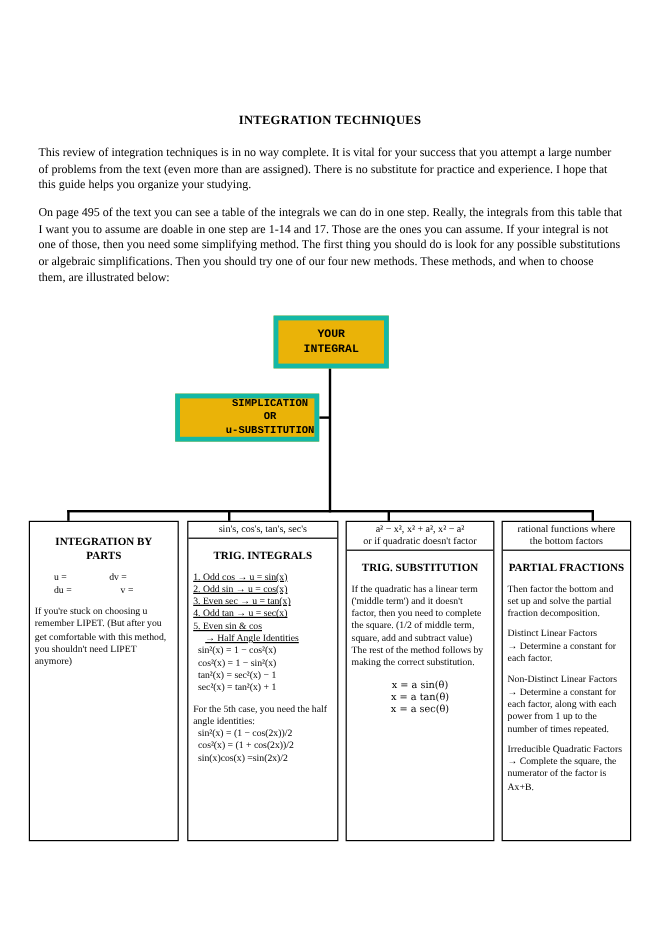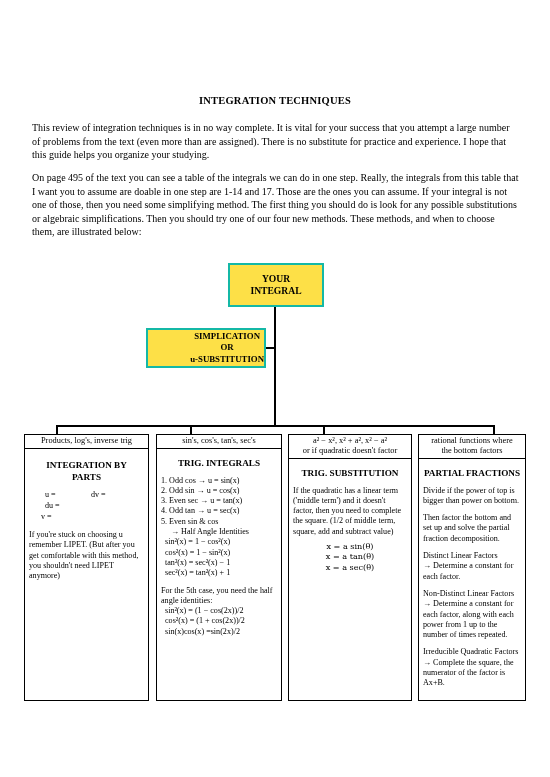--- a/index.html
+++ b/index.html
@@ -38,23 +38,24 @@
     font-size: 10px;
     line-height: 13.6px;
     text-align: left;
   }
   #para1 { top: 121px; }
   #para2 { top: 171px; }
 
   
   .box {
     position: absolute;
-    border: 2px solid #14b8a6;
-    background: #fde047;
+    border: 4px solid #14b8a6;
+    background: #eab308;
     box-sizing: border-box;
+    font-family: Liberation Mono, monospace;
   }
   .line {
     position: absolute;
     background: #000;
   }
 
   #your-integral {
     left: 228px; top: 263px;
     width: 96px; height: 44px;
     display: flex;
@@ -135,21 +136,21 @@
   .col-body p.tight { margin-bottom: 0; }
   .col-body .ctr { text-align: center; }
   .mono-row {
     display: flex;
     font-size: 8.1px;
     line-height: 11px;
   }
   .mono-row .c1 { width: 46px; padding-left: 16px; }
   .mono-row .c2 { width: 46px; }
   .eqline { padding-left: 4px; }
-  .num-list { margin: 0; padding: 0; list-style: none; }
+  .num-list { margin: 0; padding: 0; list-style: none; text-decoration: underline; }
   .num-list li { white-space: nowrap; }
   .ind { padding-left: 10px; }
   .greek { font-family: "DejaVu Serif", serif; }
 </style>
 </head>
 <body>
 
 <div class="page">
 
   <div class="doc-title">INTEGRATION TECHNIQUES</div>
@@ -174,31 +175,30 @@
 
   <div class="box" id="simplification">
     <div class="lbl">
       <span>SIMPLICATION</span><br>
       <span>OR</span><br>
       <span>u-SUBSTITUTION</span>
     </div>
   </div>
 
   <div class="col" id="col1">
-    <div class="col-head">Products, log's, inverse trig</div>
     <div class="col-title">
       <span>INTEGRATION BY</span><br>
       <span>PARTS</span>
     </div>
     <div class="col-body">
       <div class="mono-row">
         <span class="c1">u  =</span>
         <span class="c2">dv =</span>
       </div>
-      <div class="mono-row" style="margin-bottom:8px;flex-direction:column;">
+      <div class="mono-row" style="margin-bottom:8px;">
         <span class="c1">du =</span>
         <span class="c2" style="padding-left:12px;">v =</span>
       </div>
       <p>If you're stuck on choosing u remember LIPET.  (But after you get comfortable with this method, you shouldn't need LIPET anymore)</p>
     </div>
   </div>
 
   <div class="col" id="col2">
     <div class="col-head">sin's, cos's, tan's, sec's</div>
     <div class="col-title">TRIG. INTEGRALS</div>
@@ -223,34 +223,34 @@
   </div>
 
   <div class="col" id="col3">
     <div class="col-head">
       <span>a² − x², x² + a², x² − a²</span><br>
       <span>or if quadratic doesn't factor</span>
     </div>
     <div class="col-title">TRIG. SUBSTITUTION</div>
     <div class="col-body">
       <p class="tight">If the quadratic has a linear term ('middle term') and it doesn't factor, then you need to complete the square. (1/2 of middle term, square, add and subtract value)</p>
+      <p>The rest of the method follows by making the correct substitution.</p>
       <div class="ctr greek" style="margin-top:4px;">x = a sin(θ)</div>
       <div class="ctr greek">x = a tan(θ)</div>
       <div class="ctr greek">x = a sec(θ)</div>
     </div>
   </div>
 
   <div class="col" id="col4">
     <div class="col-head">
       <span>rational functions where</span><br>
       <span>the bottom factors</span>
     </div>
     <div class="col-title">PARTIAL FRACTIONS</div>
     <div class="col-body">
-      <p>Divide if the power of top is bigger than power on bottom.</p>
       <p>Then factor the bottom and set up and solve the partial fraction decomposition.</p>
       <p class="tight">Distinct Linear Factors</p>
       <p>→ Determine a constant for each factor.</p>
       <p class="tight">Non-Distinct Linear Factors</p>
       <p>→ Determine a constant for each factor, along with each power from 1 up to the number of times repeated.</p>
       <p class="tight">Irreducible Quadratic Factors</p>
       <p>→ Complete the square, the numerator of the factor is Ax+B.</p>
     </div>
   </div>
 

